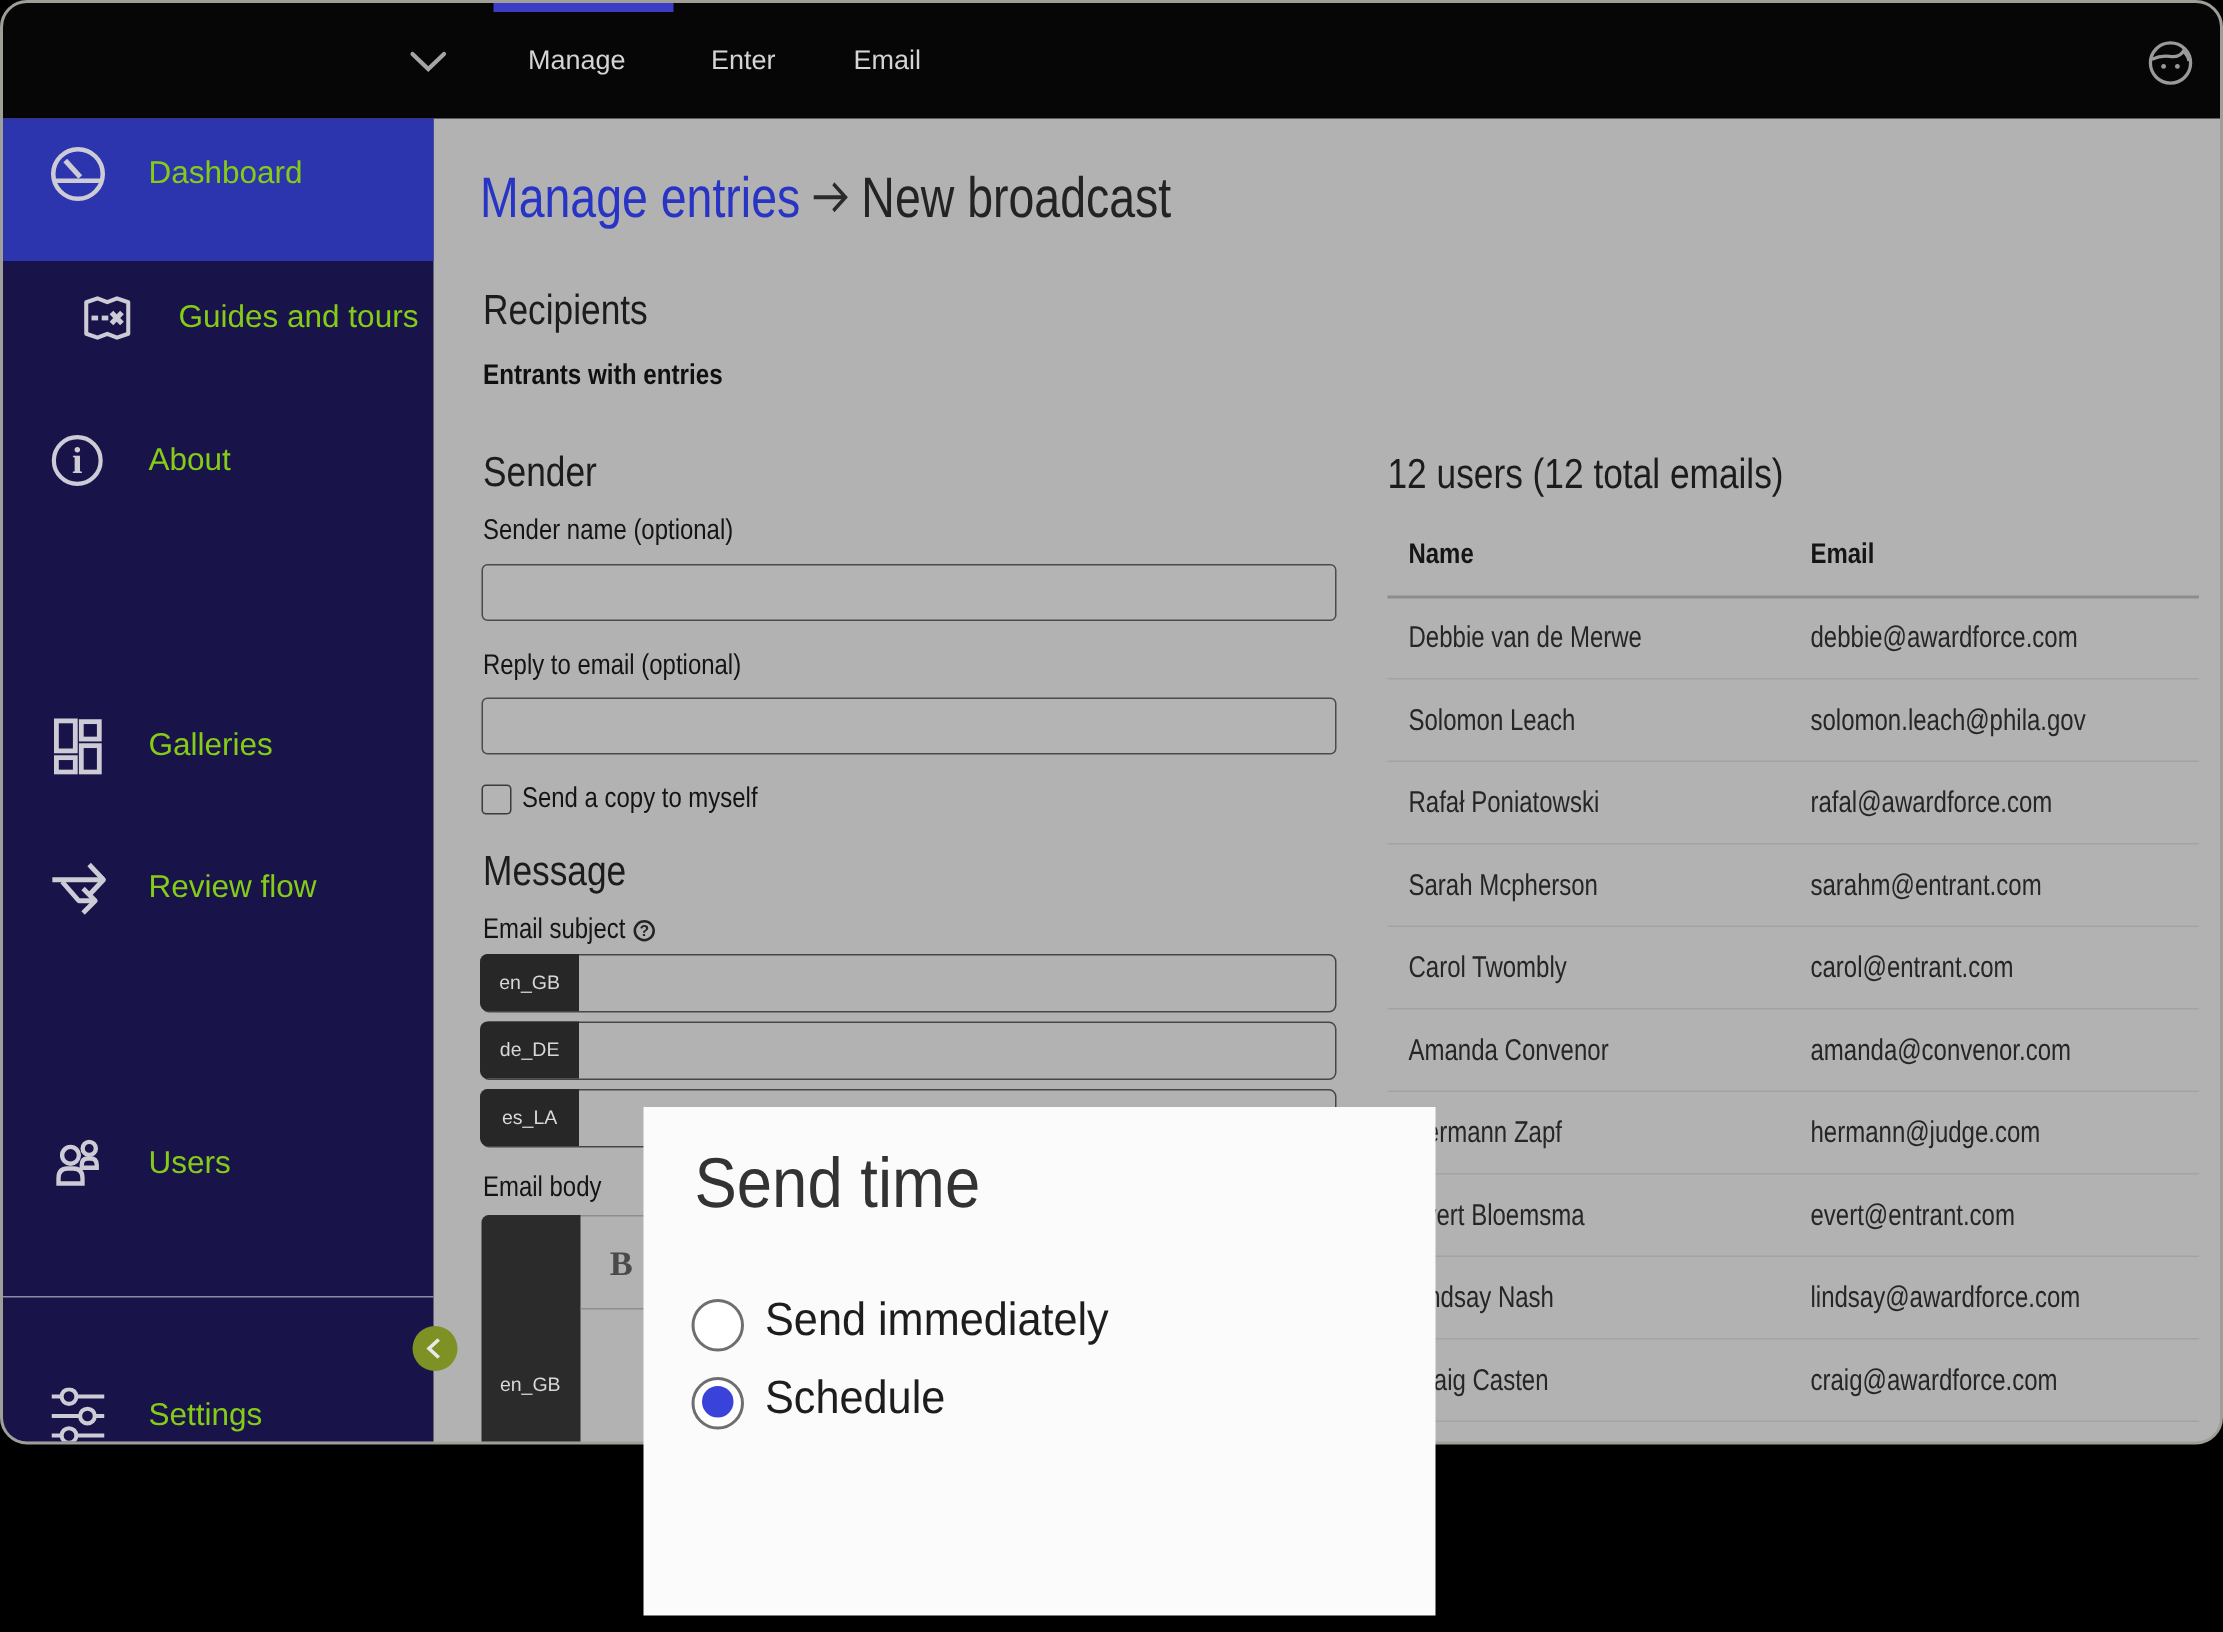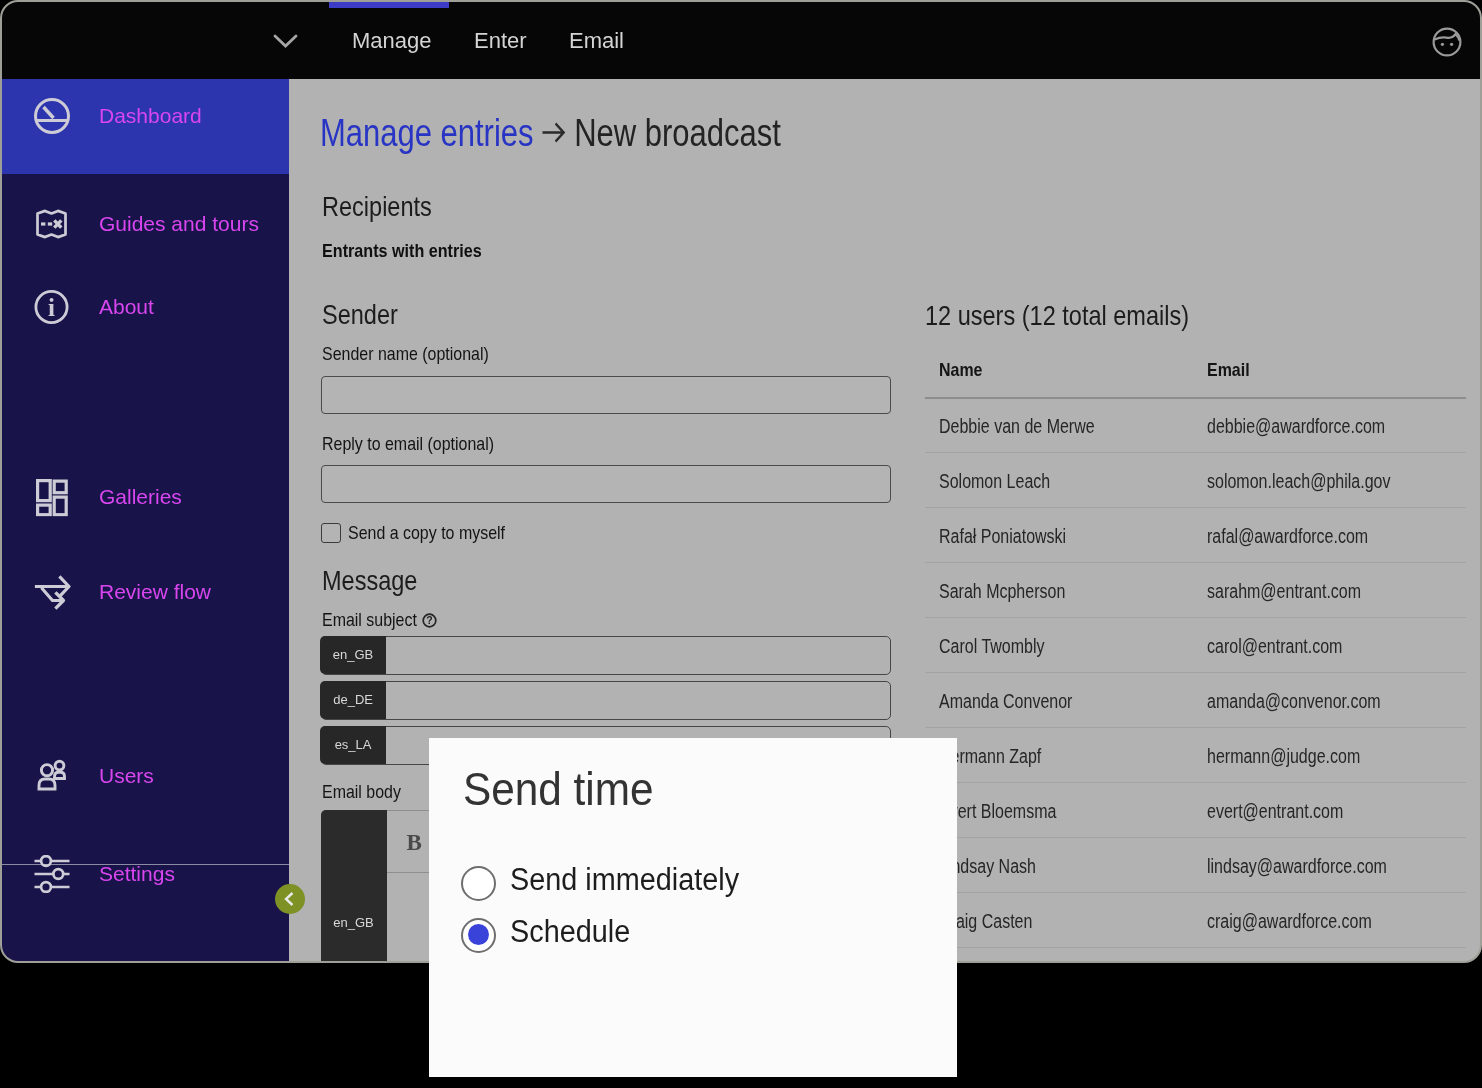--- a/index.html
+++ b/index.html
@@ -1,24 +1,24 @@
 <!DOCTYPE html>
 <html><head><meta charset="utf-8">
 <style>
 * { margin:0; padding:0; box-sizing:border-box; }
 html,body { width:1482px; height:1088px; background:#000; font-family:"Liberation Sans", sans-serif; position:relative; overflow:hidden; }
 .abs { position:absolute; }
 .frame { position:absolute; left:0; top:0; width:1482px; height:963px; background:#b2b2b2; border:2px solid #9f9f98; border-radius:18px; overflow:hidden; }
 .topbar { position:absolute; left:0; top:0; width:1482px; height:77px; background:#060606; }
 .sidebar { position:absolute; left:0; top:77px; width:287px; height:886px; background:#181349; }
 .active-item { position:absolute; left:0; top:0; width:287px; height:95px; background:#2c35ad; }
-.sideitem { position:absolute; left:0; width:287px; height:74px; color:#d946ef; }
+.sideitem { position:absolute; left:0; width:287px; height:74px; color:#84cc16; }
 .sideitem .lbl { position:absolute; left:97px; top:50%; transform:translateY(-50%); font-size:21px; }
 .sideitem svg { position:absolute; left:31px; top:50%; transform:translateY(-50%); }
-.navlink { position:absolute; top:0; height:77px; line-height:77px; color:#d4d4d4; font-size:22px; }
+.navlink { position:absolute; top:0; height:77px; line-height:77px; color:#d4d4d4; font-size:18px; }
 .hd { color:#1c1c1c; font-size:28px; transform:translateY(-50%) scaleX(.84); transform-origin:left center; }
 .lab { color:#141414; font-size:19px; white-space:nowrap; transform:translateY(-50%) scaleX(.84); transform-origin:left center; }
 .inp { position:absolute; left:318.5px; width:570px; height:38px; background:#b4b4b4; border:1.4px solid #4b4b4b; border-radius:4px; }
 .langrow { position:absolute; left:318.5px; width:570px; height:38.5px; border:1.2px solid #464646; border-radius:5px; }
 .langtag { position:absolute; left:-1.2px; top:-1.2px; width:65.5px; height:38.5px; background:#272727; border-radius:5px 0 0 5px; color:#d8d8d8; font-size:13px; text-align:center; line-height:38.5px; }
 .tr { position:absolute; left:922.5px; width:541px; height:1px; background:#a3a3a3; }
 .rowname { position:absolute; left:937px; font-size:20px; color:#262626; transform:translateY(-50%) scaleX(.8); transform-origin:left center; white-space:nowrap; }
 .rowmail { position:absolute; left:1204.5px; font-size:20px; color:#262626; transform:translateY(-50%) scaleX(.8); transform-origin:left center; white-space:nowrap; }
 </style></head>
 <body>
@@ -41,21 +41,21 @@
   <div class="sidebar">
     <div class="active-item"></div>
     <div class="sideitem" style="top:0;">
       <svg width="38" height="38" viewBox="0 0 38 38">
           <circle cx="19" cy="19" r="16.5" fill="none" stroke="#cdccd6" stroke-width="3"></circle>
           <line x1="3.5" y1="23.5" x2="34.5" y2="23.5" stroke="#cdccd6" stroke-width="3"></line>
           <line x1="10.5" y1="10" x2="20.5" y2="21" stroke="#cdccd6" stroke-width="3.4"></line>
         </svg>
       <div class="lbl">Dashboard</div>
     </div>
-    <div class="sideitem" style="top:108px;">
+    <div class="sideitem" style="top:96px;margin-left:20px;">
       <svg width="37" height="37" viewBox="0 0 37 37">
           <path d="M4.5 8 L12 5.4 L18.5 7.9 L25 5.4 L32.5 8 V29 L25 31.6 L18.5 29.1 L12 31.6 L4.5 29 Z" fill="none" stroke="#cdccd6" stroke-width="2.7" stroke-linejoin="round"></path>
           <rect x="8" y="16.9" width="4.4" height="3.2" fill="#cdccd6"></rect>
           <rect x="14.8" y="16.9" width="4.4" height="3.2" fill="#cdccd6"></rect>
           <path d="M21.3 14.8 L28.3 22.2 M28.3 14.8 L21.3 22.2" stroke="#cdccd6" stroke-width="3.4"></path>
         </svg>
       <div class="lbl">Guides and tours</div>
     </div>
     <div class="sideitem" style="top:191px;">
       <svg width="37" height="37" viewBox="0 0 37 37">
@@ -91,21 +91,21 @@
           <g fill="none" stroke="#cdccd6" stroke-width="2.9">
             <circle cx="14" cy="13.2" r="5.6"></circle>
             <path d="M6 32 V28.5 Q6 22 12 22 H16 Q22 22 22 28.5 V32 Z"></path>
             <circle cx="26.5" cy="8.6" r="4.4"></circle>
             <path d="M21.5 21.5 V19.7 Q21.5 15.3 25.5 15.3 H27.5 Q31.5 15.3 31.5 19.7 V21.5 Z"></path>
           </g>
         </svg>
       <div class="lbl">Users</div>
     </div>
     <div class="abs" style="left:0; top:784.5px; width:287px; height:1px; background:#8b8ba4;"></div>
-    <div class="sideitem" style="top:758px;">
+    <div class="sideitem" style="top:828px;">
       <svg width="38" height="38" viewBox="0 0 38 38">
           <g fill="none" stroke="#cdccd6" stroke-width="2.7">
             <path d="M1.5 6 H8"></path>
             <path d="M18 6 H36.5"></path>
             <circle cx="13" cy="6" r="4.9"></circle>
             <path d="M1.5 19 H20"></path>
             <path d="M30.5 19 H36.5"></path>
             <circle cx="25.3" cy="19" r="4.9"></circle>
             <path d="M1.5 32 H8"></path>
             <path d="M18 32 H36.5"></path>

